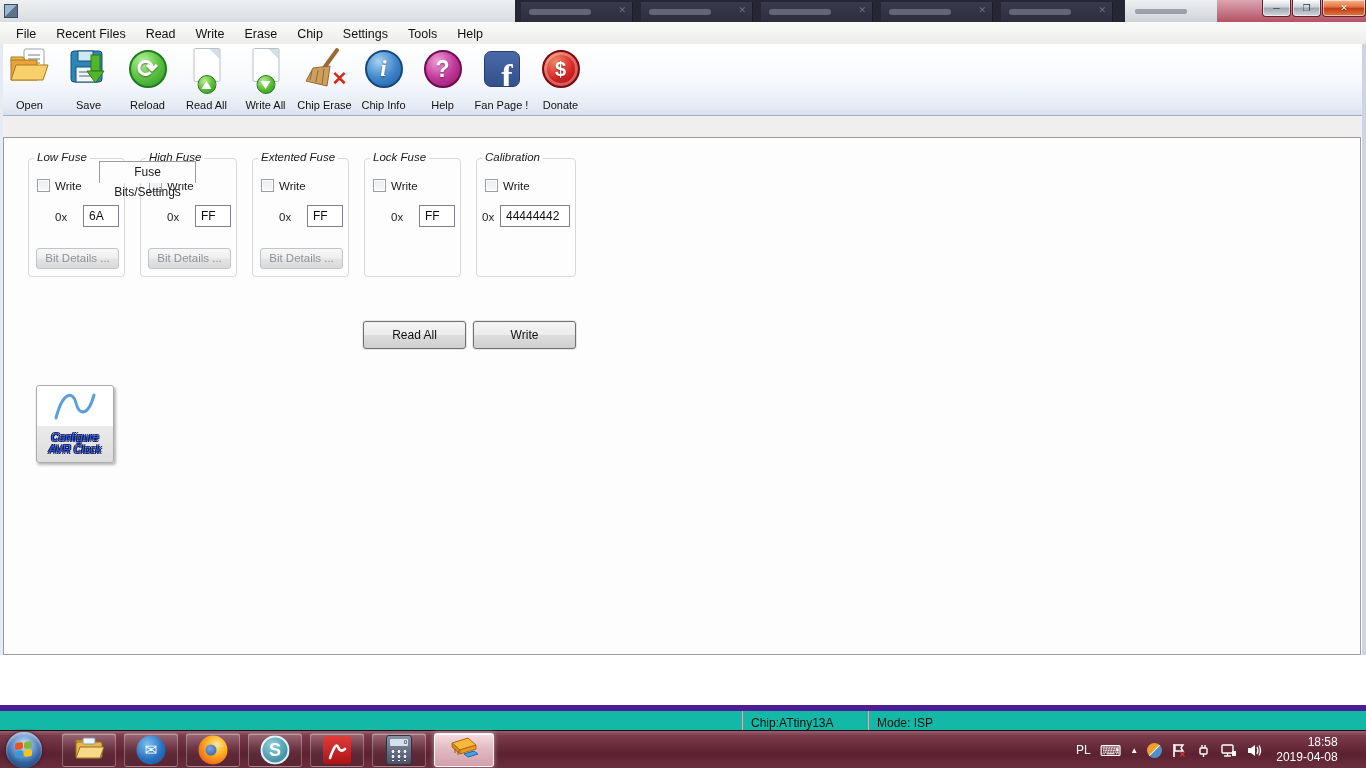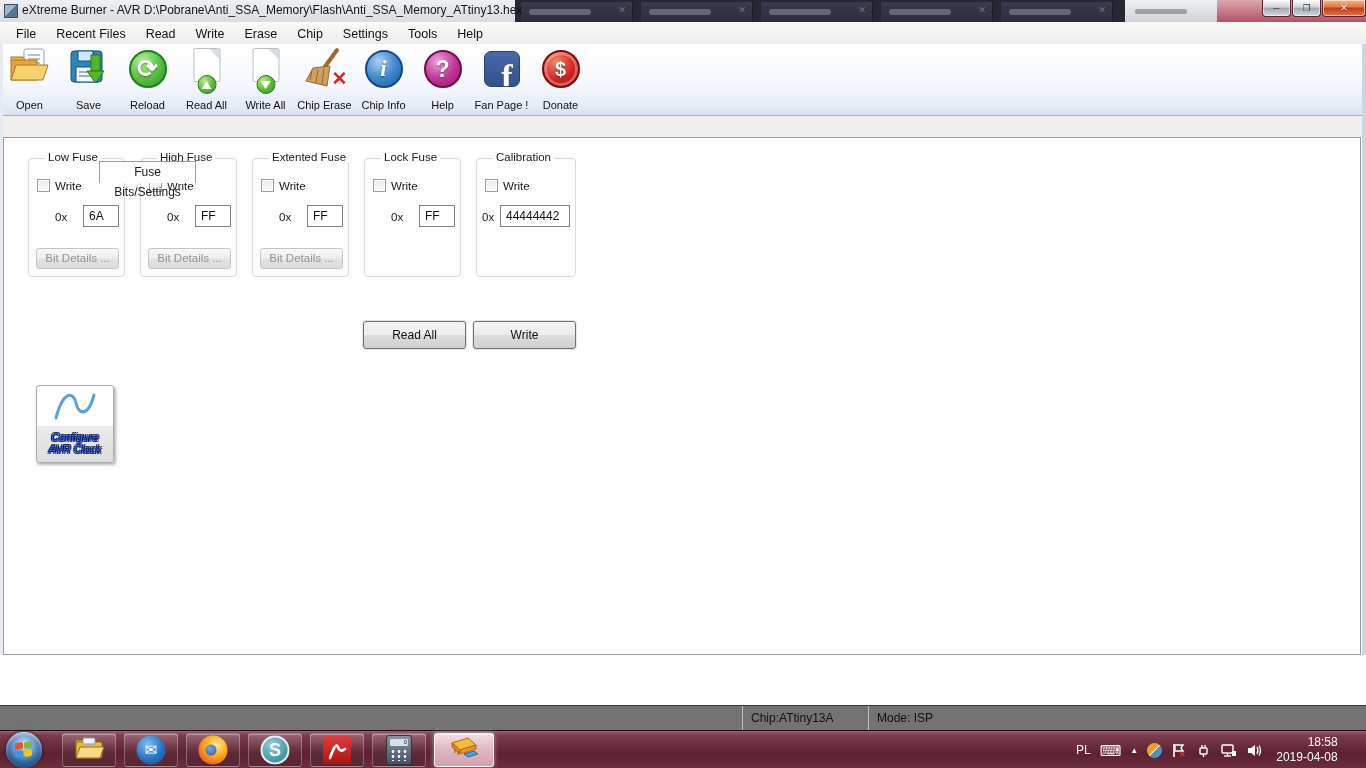--- a/index.html
+++ b/index.html
@@ -74,21 +74,21 @@
   .tabrow { position:absolute; left:0; top:116px; width:1366px; height:21px; background:#f0efee; }
   .tab { position:absolute; border:1px solid #9c9c9c; border-bottom:none; font-size:12px; text-align:center;
          background:linear-gradient(#f7f7f6,#e9e9e8); color:#1a1a1a;margin-top:45px; }
   .tab.inactive { top:3px; height:18px; line-height:17px; }
   .tab.active { top:0; height:22px; line-height:20px; background:#fdfdfd; z-index:5; }
   .panel { position:absolute; left:3px; top:137px; width:1358px; height:518px; background:#fdfdfd;
            border:1px solid #9c9c9c; z-index:2; }
 
   
   .groupbox { position:absolute; top:158px; height:119px; width:97px; border:1px solid #d8d8d8; border-radius:4px; z-index:3; }
-  .gb-legend { position:absolute; top:-8px; left:16px; background:#fdfdfd; padding:0 3px; font-size:11.5px; color:#1a1a1a; white-space:nowrap; }
+  .gb-legend { position:absolute; top:-8px; left:5px; background:#fdfdfd; padding:0 3px; font-size:11.5px; color:#1a1a1a; white-space:nowrap;font-style:italic; }
   .cbrow { position:absolute; left:8px; top:20px; display:flex; align-items:center; }
   .checkbox { width:13px; height:13px; border:1px solid #9aa0a7; background:linear-gradient(#eaecee,#f9fafb);
               box-shadow:inset 0 0 0 1px #fff; }
   .cblabel { font-size:11.5px; color:#1a1a1a; margin-left:5px; }
   .hexlbl { position:absolute; top:52px; font-size:11.5px; color:#1a1a1a; }
   .hexinput { position:absolute; top:46px; height:22px; border:1px solid #7e838a; font-size:12px;
               font-family:"Liberation Sans",sans-serif; padding-left:5px; color:#111; background:#fff; }
   .bitbtn { position:absolute; left:7px; top:89px; width:83px; height:21px; border:1px solid #c0c4c9; border-radius:3px;
             background:linear-gradient(#f7f7f7,#efefef 48%,#e4e4e4 52%,#dadada); font-size:11.5px; color:#8f9399; }
 
@@ -107,22 +107,22 @@
 
   
   .footer { position:absolute; left:0; top:655px; width:1366px; height:50px; background:#fff; text-align:center; z-index:1; }
   .f-line1 { font-size:27px; font-weight:bold; font-style:italic; color:#2d55d8; letter-spacing:.5px;
              -webkit-text-stroke:1.4px #0b1340;
              text-shadow:1px 2px 0 #0b1340; }
   .f-line2 { font-size:13px; font-weight:bold; color:#3a63d0; margin-top:-2px;
              -webkit-text-stroke:.8px #0b1340; text-shadow:1px 1px 0 #0b1340; }
 
   
-  .statusbar { position:absolute; left:0; top:705px; width:1366px; height:25px; background:#737373;
-               border-top:1px solid #4c1d95; font-size:12px; color:#111; }
+  .statusbar { position:absolute; left:0; top:705px; width:1366px; height:25px; background:#14b8a6;
+               border-top:6px solid #4c1d95; font-size:12px; color:#111; }
   .sfield { position:absolute; top:0; height:25px; line-height:24px; border-left:1px solid #bdbdba; padding-left:8px; }
 
   
   .taskbar { position:absolute; left:0; top:730px; width:1366px; height:38px;
              background:linear-gradient(180deg,#96606e 0%,#7b3c4c 12%,#662a3a 45%,#5c2231 62%,#6b2e3e 100%);
              border-top:1px solid #230a12; }
   .orb { position:absolute; left:6px; top:1px; width:36px; height:36px; border-radius:50%;
          background:radial-gradient(circle at 50% 35%,#d5e7f8 0%,#84abda 28%,#30609e 62%,#183a64 100%);
          box-shadow:inset 0 2px 3px rgba(255,255,255,.6),0 0 4px rgba(0,0,0,.5); }
   .flag { position:absolute; left:9px; top:10px; width:18px; height:16px; display:grid;
@@ -175,21 +175,20 @@
   <div class="tb-dark">
     <div class="bgtab" style="left:6px"></div>
     <div class="bgtab" style="left:126px"></div>
     <div class="bgtab" style="left:246px"></div>
     <div class="bgtab" style="left:366px"></div>
     <div class="bgtab" style="left:486px"></div>
   </div>
   <div class="tb-lighttab"></div>
   <div class="tb-rose"></div>
   <div class="tb-appicon"></div>
-  <div class="tb-title">eXtreme Burner - AVR D:\Pobrane\Anti_SSA_Memory\Flash\Anti_SSA_Memory_ATtiny13.hex</div>
   <div class="winbtn" style="left:1262px;width:29px">─</div>
   <div class="winbtn" style="left:1292px;width:29px">❐</div>
   <div class="winbtn close" style="left:1322px;width:44px">✕</div>
 </div>
 
 <div class="menubar">
   <span class="menu-item">File</span>
   <span class="menu-item">Recent Files</span>
   <span class="menu-item">Read</span>
   <span class="menu-item">Write</span>

